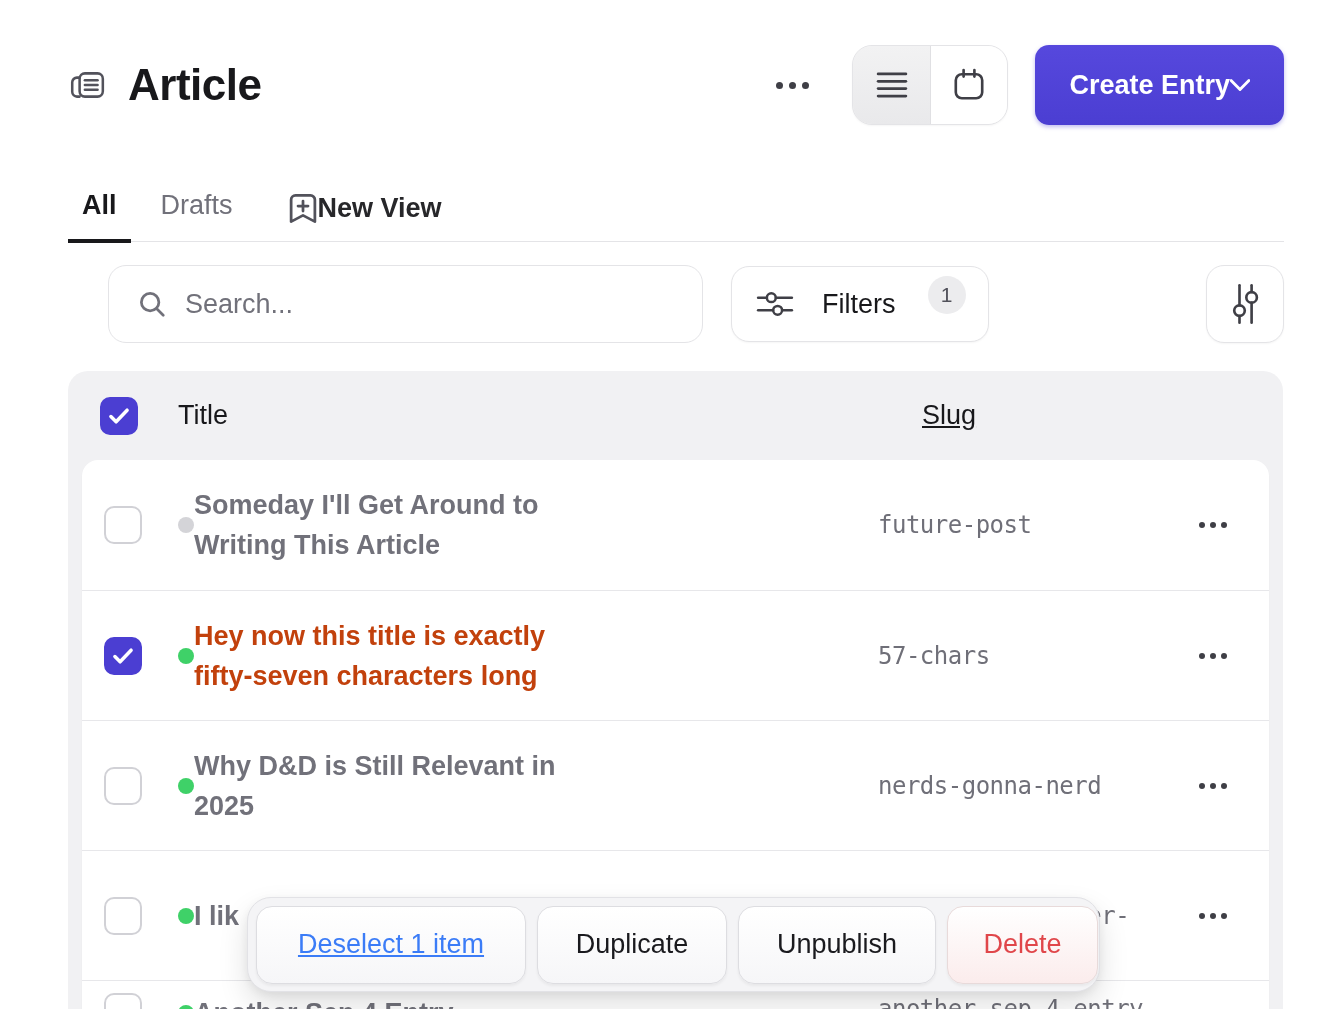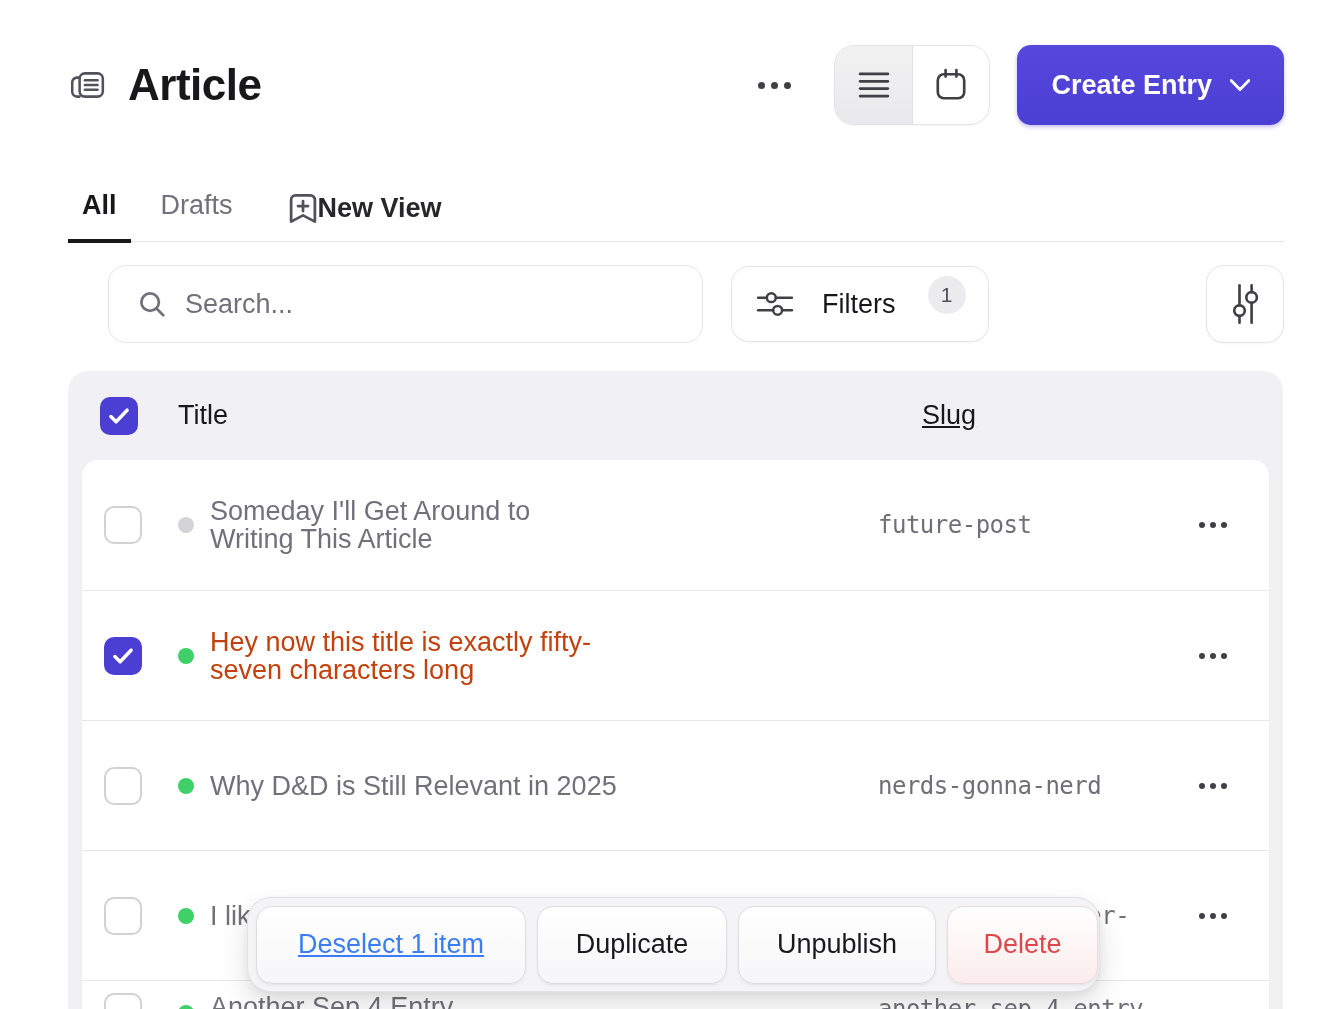--- a/index.html
+++ b/index.html
@@ -12,21 +12,21 @@
   .header-left { display:flex; align-items:center; gap:22px; }
   .page-title { font-size:44px; font-weight:700; color:#18181b; letter-spacing:-0.5px; }
   .collection-icon svg { display:block; }
   .header-right { margin-left:auto; display:flex; align-items:center; }
   .more-btn { width:44px; height:44px; display:flex; align-items:center; justify-content:center; gap:6px; background:none; border:none; cursor:pointer; margin-right:38px; }
   .more-btn .dot, .row-menu .dot { width:7px; height:7px; border-radius:50%; background:#3f3f46; }
   .segmented { display:flex; width:156px; height:80px; border:1px solid #e4e4e7; border-radius:20px; overflow:hidden; background:#f4f4f5; box-shadow:0 1px 2px rgba(0,0,0,0.04); margin-right:27px; }
   .segment { flex:1; display:flex; align-items:center; justify-content:center; border:none; cursor:pointer; background:transparent; }
   .segment.selected { background:linear-gradient(180deg,#f2f2f3,#e9e9eb); }
   .segment.unselected { background:#ffffff; border-left:1px solid #e0e0e3; }
-  .create-btn { height:80px; padding:0 34px; display:flex; align-items:center; gap:18px; background:linear-gradient(180deg,#5648dd,#4b3ed2); color:#fff; font-size:27px; font-weight:600; border:none; border-radius:14px; cursor:pointer; box-shadow:0 2px 4px rgba(75,62,210,0.35); font-family:"Liberation Sans", sans-serif; }
+  .create-btn { height:80px; padding:0 34px; display:flex; align-items:center; background:linear-gradient(180deg,#5648dd,#4b3ed2); color:#fff; font-size:27px; font-weight:600; border:none; border-radius:14px; cursor:pointer; box-shadow:0 2px 4px rgba(75,62,210,0.35); font-family:"Liberation Sans", sans-serif; }
 
   
   .tabs { position:absolute; left:68px; right:60px; top:186px; display:flex; align-items:flex-end; border-bottom:1px solid #e4e4e7; }
   .tab { font-size:27px; padding:4px 14px 18px; border:none; background:none; cursor:pointer; border-bottom:4px solid transparent; margin-bottom:-2px; font-family:"Liberation Sans", sans-serif; }
   .tab.active { color:#18181b; font-weight:600; border-bottom-color:#18181b; }
   .tab.inactive { color:#71717a; font-weight:400; margin-left:16px; }
   .new-view-btn { margin-left:41px; display:flex; align-items:center; background:none; border:none; cursor:pointer; font-size:27px; font-weight:600; color:#27272a; padding:0 0 16px; font-family:Liberation Sans, sans-serif; }
 
   
   .controls { position:absolute; left:68px; right:60px; top:265px; height:78px; display:flex; align-items:center;margin-left:40px; }
@@ -48,21 +48,21 @@
   .checkbox svg { display:none; }
   .checkbox.checked { background:#4b3ed2; border-color:#4b3ed2; }
   .checkbox.checked svg { display:block; }
 
   .card { position:absolute; left:14px; right:14px; top:89px; height:680px; background:#fff; border-radius:16px; box-shadow:0 1px 2px rgba(0,0,0,0.03); }
   .row { position:relative; height:130px; display:flex; align-items:center; padding-left:22px; }
   .row + .row { border-top:1px solid #e7e7ea; }
   .status-dot { width:16px; height:16px; border-radius:50%; margin-left:36px; flex:none; }
   .status-dot.dot-draft { background:#d4d4d8; }
   .status-dot.dot-published { background:#3fd168; }
-  .row-title { margin-left:16px; width:410px; font-size:27px; line-height:28px; color:#71717a; }
+  .row-title { margin-left:0; width:410px; font-size:27px; line-height:40px; color:#71717a;font-weight:bold; }
   .row.is-selected .row-title { color:#c2410c; }
   .row-slug { position:absolute; left:796px; top:50%; transform:translateY(-50%); width:290px; font-family:"DejaVu Sans Mono", monospace; font-size:24px; letter-spacing:-0.5px; line-height:32px; color:#6f6f78; }
   .row-menu { position:absolute; right:36px; top:50%; transform:translateY(-50%); display:flex; gap:5px; background:none; border:none; cursor:pointer; padding:6px; }
   .row-menu .dot { width:6px; height:6px; background:#3f3f46; }
   .row.compact { align-items:flex-start; padding-top:12px; }
   .row.compact .status-dot { margin-top:12px; }
   .row.compact .row-slug { top:12px; transform:none; }
 
   
   .action-bar { position:absolute; left:247px; top:897px; width:853px; height:95px; background:#f4f4f6; border:1px solid #e2e2e6; border-radius:24px; box-shadow:0 14px 30px rgba(0,0,0,0.12), 0 3px 8px rgba(0,0,0,0.06); display:flex; align-items:center; padding:0 8px; gap:11px; z-index:20; }
@@ -211,20 +211,21 @@
       </div>
 
       <div class="row is-selected">
         <span class="checkbox checked">
           <svg width="22" height="18" viewBox="0 0 19 15" fill="none" stroke="#ffffff" stroke-width="3" stroke-linecap="round" stroke-linejoin="round">
               <path d="M2.5 8 L7 12.5 L16.5 2.5"></path>
             </svg>
         </span>
         <span class="status-dot dot-published"></span>
         <span class="row-title">Hey now this title is exactly fifty-seven characters long</span>
+        <span class="row-slug">57-chars</span>
         <button class="row-menu">
             <span class="dot"></span>
             <span class="dot"></span>
             <span class="dot"></span>
           </button>
       </div>
 
       <div class="row">
         <span class="checkbox">
           

